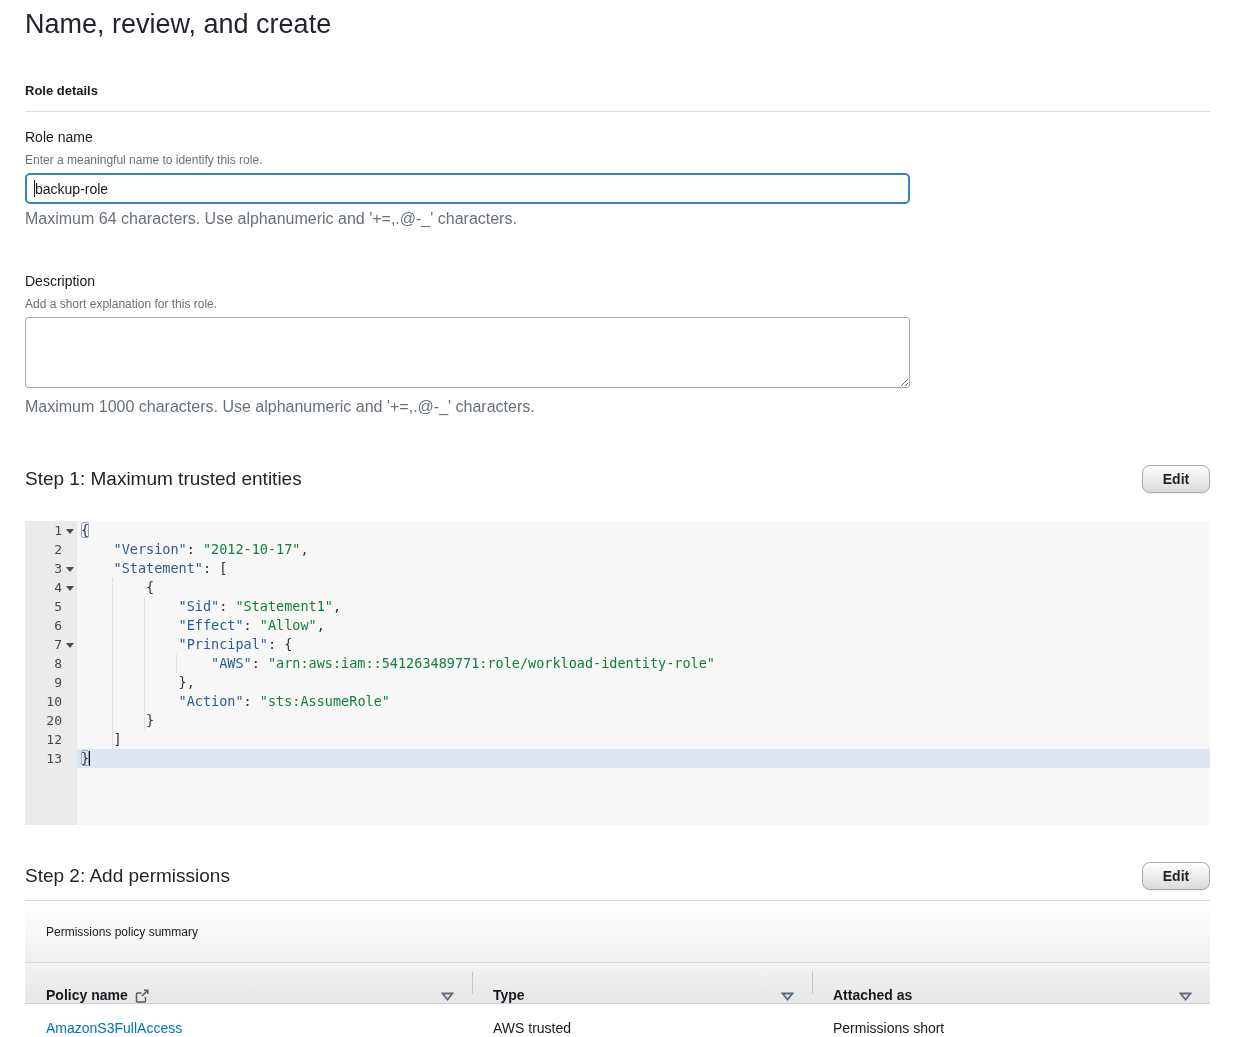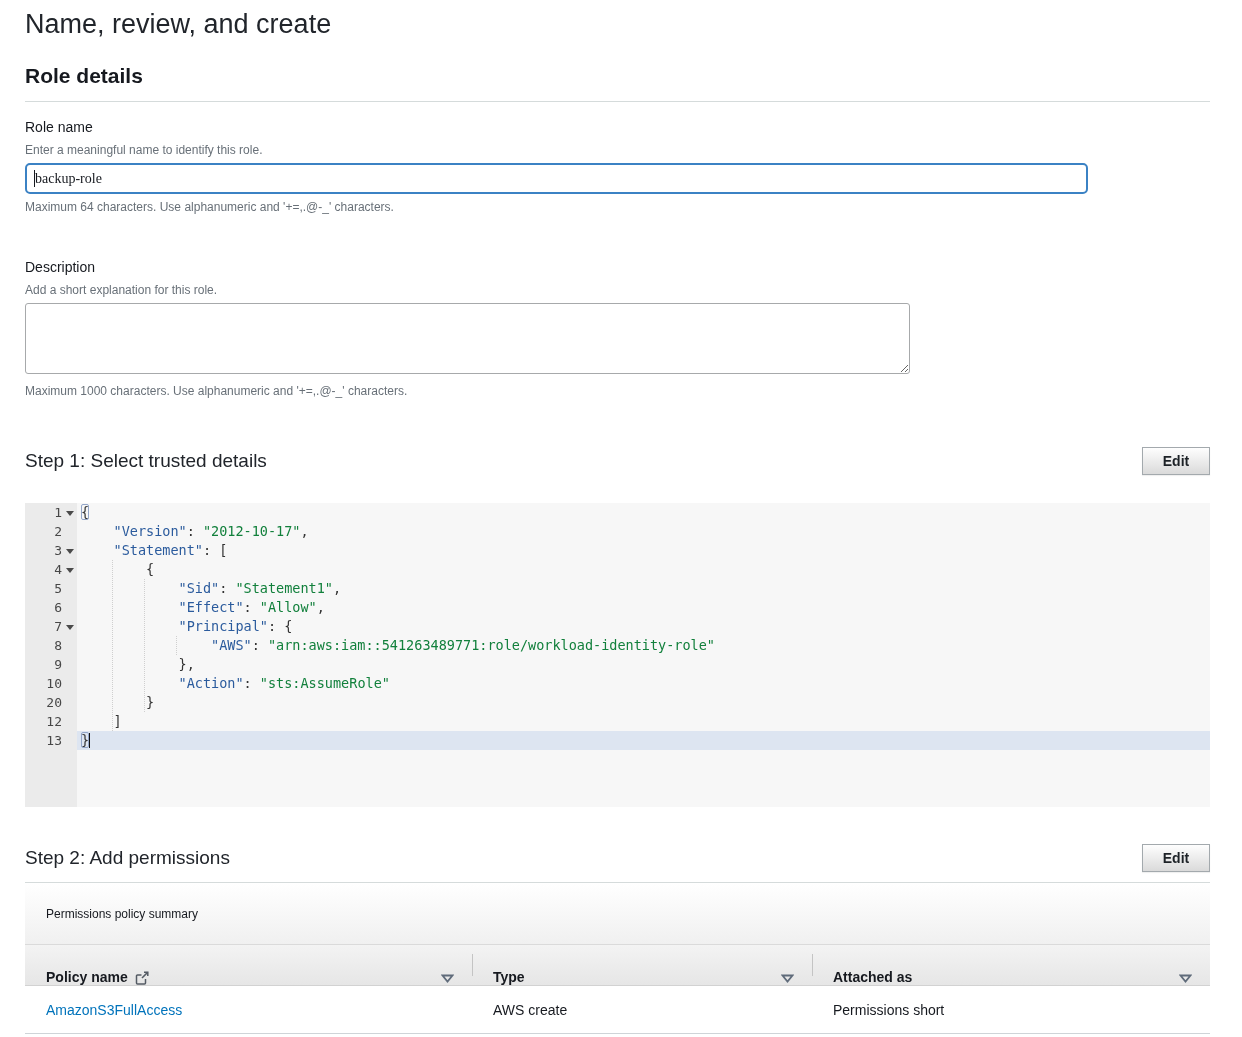--- a/index.html
+++ b/index.html
@@ -6,48 +6,48 @@
   html,body { margin:0; padding:0; }
   body {
     width:1242px; height:1037px; background:#ffffff;
     font-family:"Liberation Sans", sans-serif; color:#16191f;
     overflow:hidden;
   }
   .page { padding:9px 32px 0 25px; }
 
   h1.page-title { margin:0; font-size:27px; font-weight:400; color:#21252b; }
 
-  h2.section-heading { margin:24px 0 0 0; font-size:21px; font-weight:700; color:#16191f; }
+  h2.section-heading { margin:43px 0 0 0; font-size:13px; font-weight:700; color:#16191f; }
   .rule { border:none; border-top:1px solid #d5dbdb; margin:13px 0 0 0; }
 
   .field { margin-top:17px; }
   .field.second { margin-top:45px; }
   .field-label { font-size:14px; color:#16191f; }
   .field-helper { font-size:12px; color:#687078; margin-top:8px; }
   .input-wrap { position:relative; width:885px; margin-top:6px; }
   .text-input {
-    width:1063px; height:31px; border:2px solid var(--c-focus,#3b82c4); border-radius:5px;
+    width:885px; height:31px; border:2px solid var(--c-focus,#3b82c4); border-radius:5px;
     padding:0 8px; font-size:14px; color:#16191f; outline:none;
-    font-family:Liberation Serif, serif; background:#fff;
+    font-family:Liberation Sans, sans-serif; background:#fff;
   }
   .input-caret { position:absolute; left:9px; top:7px; width:1px; height:17px; background:#16191f; }
   .textarea-input {
     width:885px; height:71px; margin-top:6px; border:1px solid #a7a9ab; border-radius:3px;
     padding:6px 8px; font-size:14px; color:#16191f; resize:both;
     font-family:"Liberation Sans", sans-serif; outline:none;
   }
-  .field-hint { font-size:12px; color:#687078; margin-top:6px; }
+  .field-hint { font-size:16px; color:#687078; margin-top:6px; }
 
   .step-header { margin-top:49px; display:flex; justify-content:space-between; align-items:center; }
   .step-header.second { margin-top:37px; }
   .step-title { margin:0; font-size:19px; font-weight:400; color:#21252b; }
   .edit-btn {
     min-width:68px; height:28px; padding:0 18px; font-size:14px; font-weight:700; color:#1d2227;
     background:linear-gradient(180deg,#fefefe 0%,#dadada 100%);
-    border:1px solid #a3a9ad; border-radius:0; cursor:pointer;
+    border:1px solid #a3a9ad; border-radius:8px; cursor:pointer;
     font-family:"Liberation Sans", sans-serif; box-shadow:0 1px 1px rgba(0,0,0,.06);
   }
 
   
   .editor {
     margin-top:28px; height:304px; background:#f7f7f7; position:relative;
     font-family:"DejaVu Sans Mono","Liberation Mono",monospace; font-size:13.5px;
     display:flex; flex-direction:column; overflow:hidden;
   }
   .ed-row { display:flex; height:19px; line-height:19px; flex:none; }
@@ -115,21 +115,21 @@
   </div>
 
   <div class="field second">
     <div class="field-label">Description</div>
     <div class="field-helper">Add a short explanation for this role.</div>
     <textarea class="textarea-input" style=""></textarea>
     <div class="field-hint">Maximum 1000 characters. Use alphanumeric and '+=,.@-_' characters.</div>
   </div>
 
   <div class="step-header">
-    <h3 class="step-title">Step 1: Select trusted details</h3>
+    <h3 class="step-title">Step 1: Maximum trusted entities</h3>
     <button class="edit-btn">Edit</button>
   </div>
 
   <div class="editor">
     <div class="indent-guide" style="left:87px;  top:57px;  height:171px;"></div>
     <div class="indent-guide" style="left:119px; top:76px;  height:133px;"></div>
     <div class="indent-guide" style="left:151px; top:133px; height:19px;"></div>
     <div id="editor-lines" style="display:contents;"><div class="ed-row">
           <div class="ed-gutter">
             <span class="ed-num">1</span>
@@ -257,19 +257,19 @@
           <svg width="13" height="9" viewBox="0 0 13 9">
               <path d="M1.5 1.5h10L6.5 7.5z" fill="none" stroke="#5f6b7a" stroke-width="1.8"></path>
             </svg>
         </button>
       </div>
     </div>
 
     <div id="table-body">
         <div class="tbl-row">
           <div class="td"><a href="#">AmazonS3FullAccess</a></div>
-          <div class="td">AWS create</div>
+          <div class="td">AWS trusted</div>
           <div class="td">Permissions short</div>
         </div>
       </div>
   </div>
 
 </div>
 
 </body></html>

